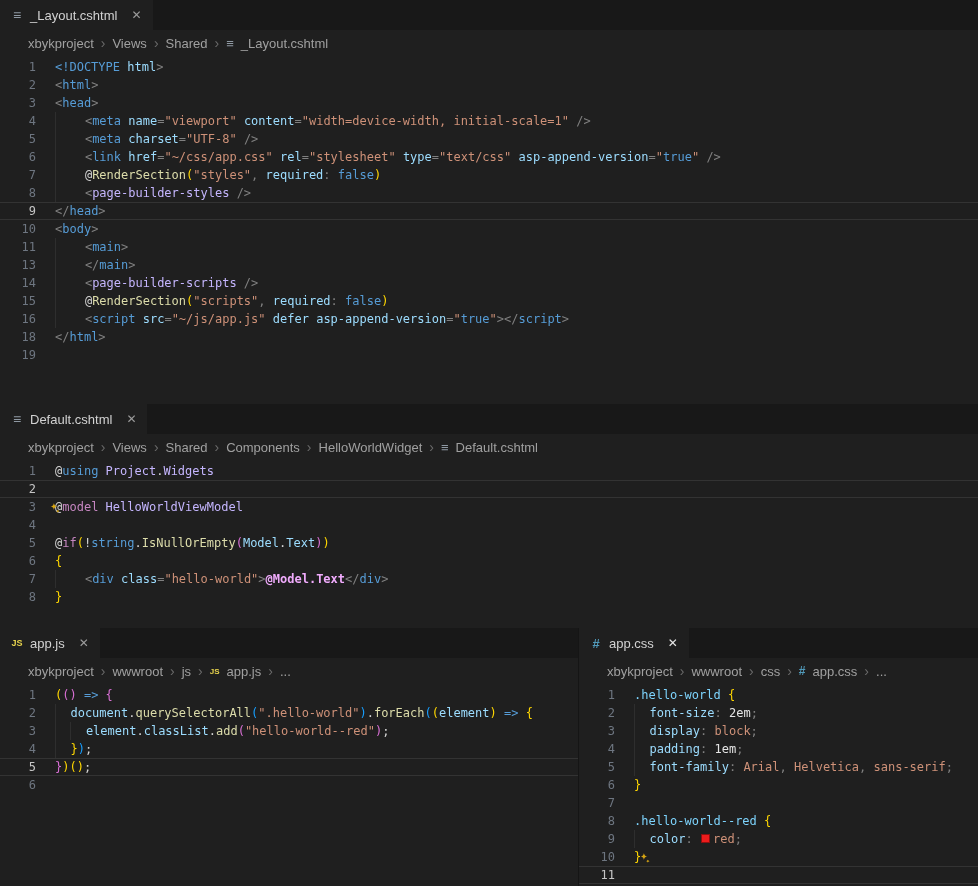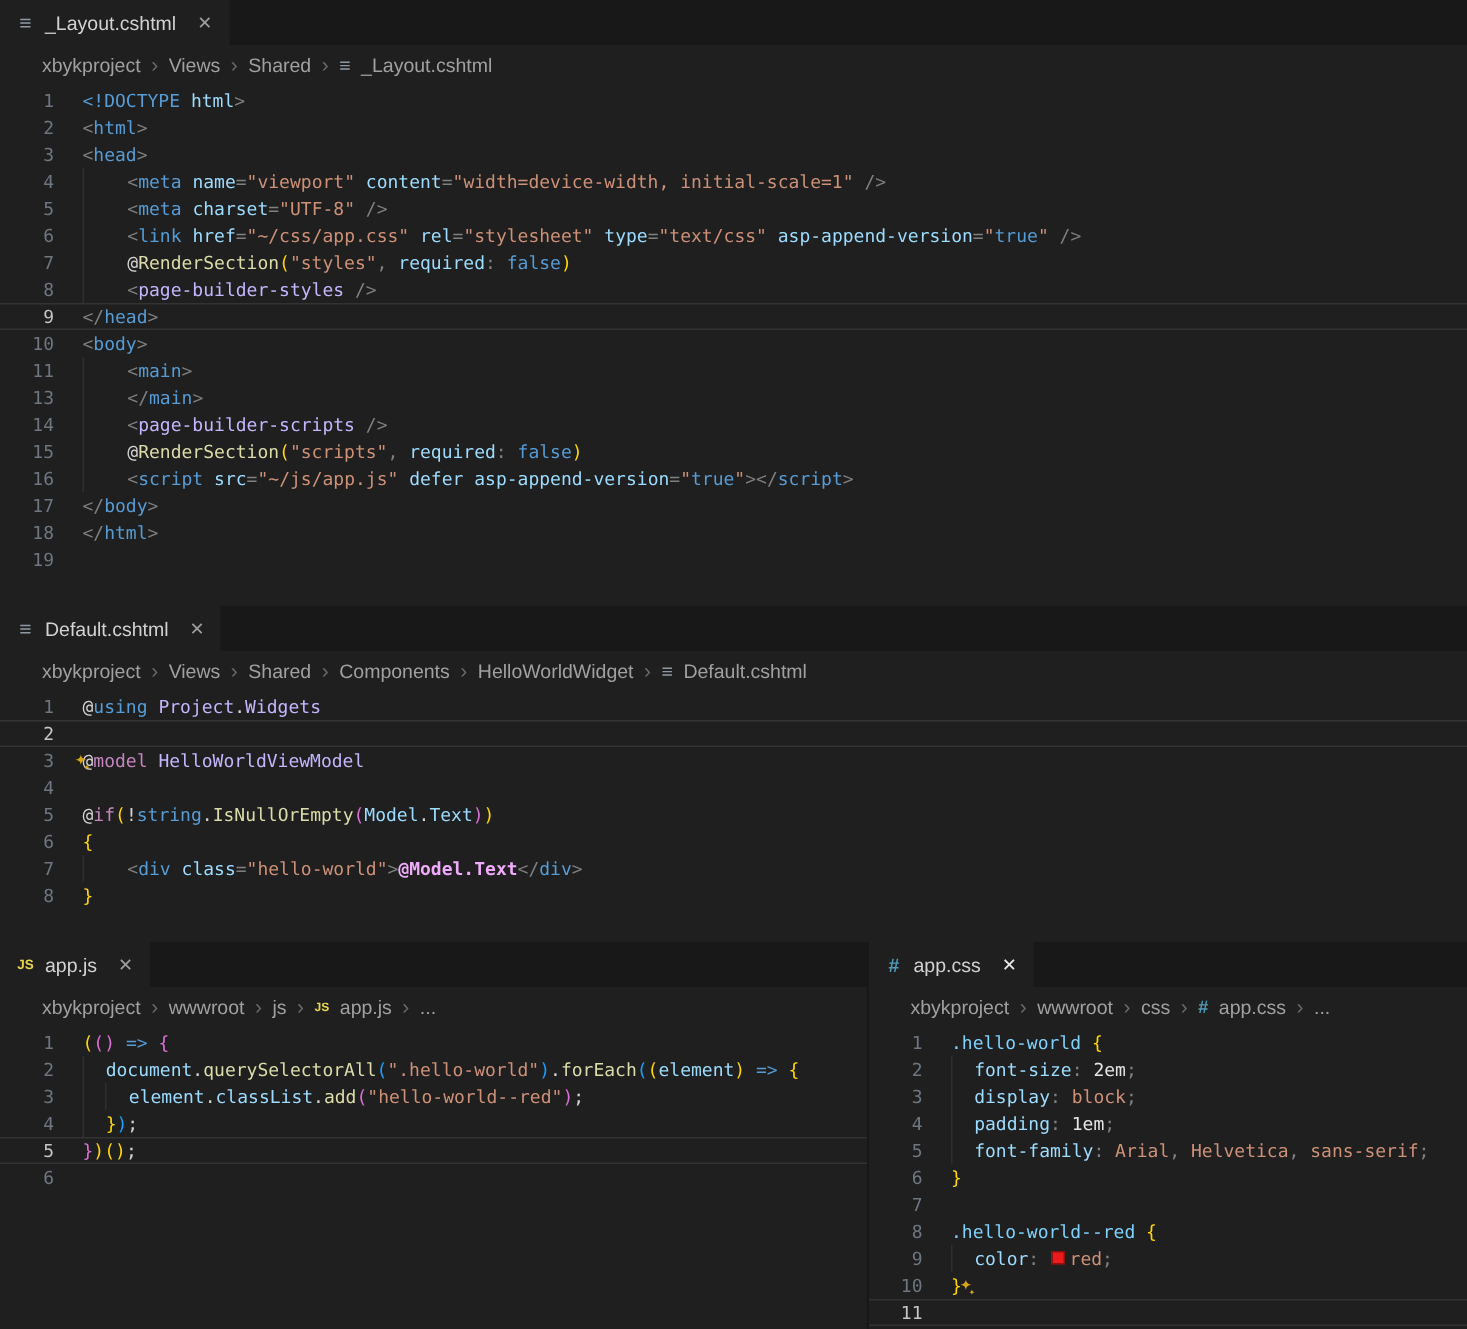--- a/index.html
+++ b/index.html
@@ -114,24 +114,20 @@
       </div>
       <div class="line">
         <span class="ln">15</span>
         <span class="lc"><span class="ind" style="width: 4ch;"></span><span class="tk-txt">@</span><span class="tk-fn">RenderSection</span><span class="tk-b1">(</span><span class="tk-str">"scripts"</span><span class="tk-pun">,</span><span class="tk-txt"> </span><span class="tk-attr">required</span><span class="tk-pun">:</span><span class="tk-txt"> </span><span class="tk-kw">false</span><span class="tk-b1">)</span></span>
       </div>
       <div class="line">
         <span class="ln">16</span>
         <span class="lc"><span class="ind" style="width: 4ch;"></span><span class="tk-pun">&lt;</span><span class="tk-tag">script</span><span class="tk-txt"> </span><span class="tk-attr">src</span><span class="tk-pun">=</span><span class="tk-str">"~/js/app.js"</span><span class="tk-txt"> </span><span class="tk-attr">defer</span><span class="tk-txt"> </span><span class="tk-attr">asp-append-version</span><span class="tk-pun">=</span><span class="tk-str">"</span><span class="tk-kw">true</span><span class="tk-str">"</span><span class="tk-pun">&gt;&lt;/</span><span class="tk-tag">script</span><span class="tk-pun">&gt;</span></span>
       </div>
       <div class="line">
-        <span class="ln">17</span>
-        <span class="lc"><span class="tk-pun">&lt;/</span><span class="tk-tag">body</span><span class="tk-pun">&gt;</span></span>
-      </div>
-      <div class="line">
         <span class="ln">18</span>
         <span class="lc"><span class="tk-pun">&lt;/</span><span class="tk-tag">html</span><span class="tk-pun">&gt;</span></span>
       </div>
       <div class="line">
         <span class="ln">19</span>
         <span class="lc"></span>
       </div>
     </div>
 </div>
 

